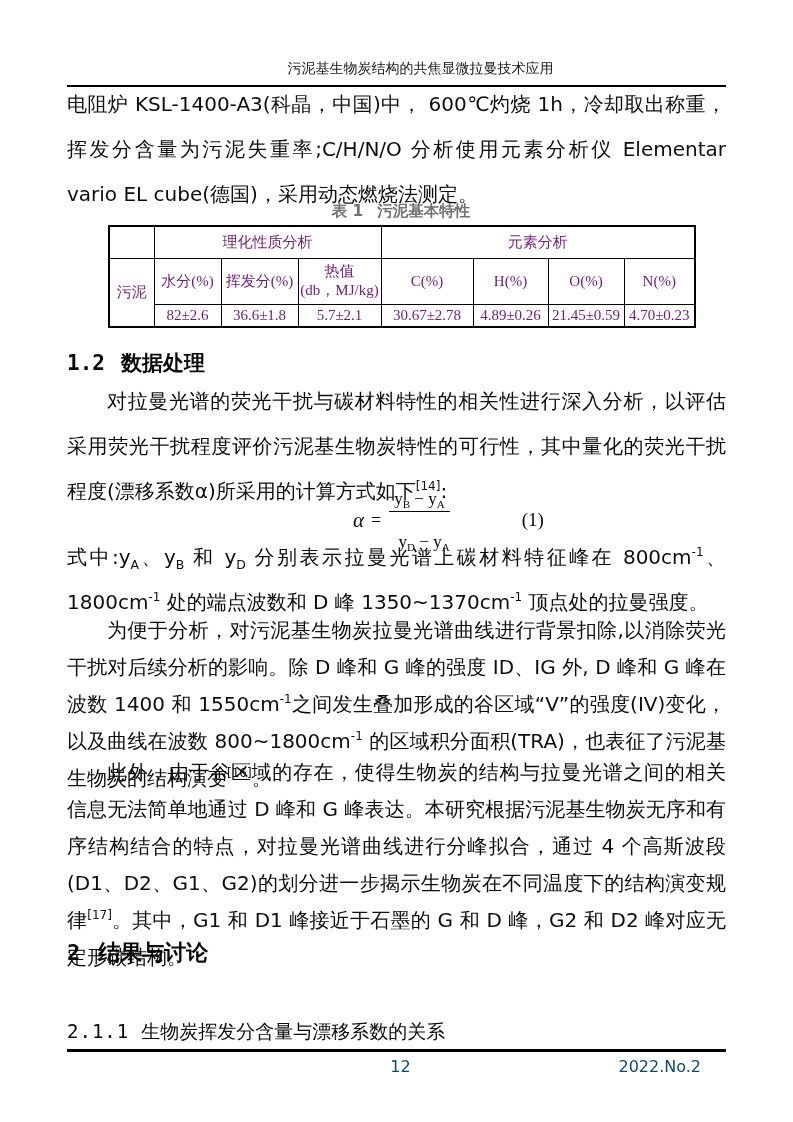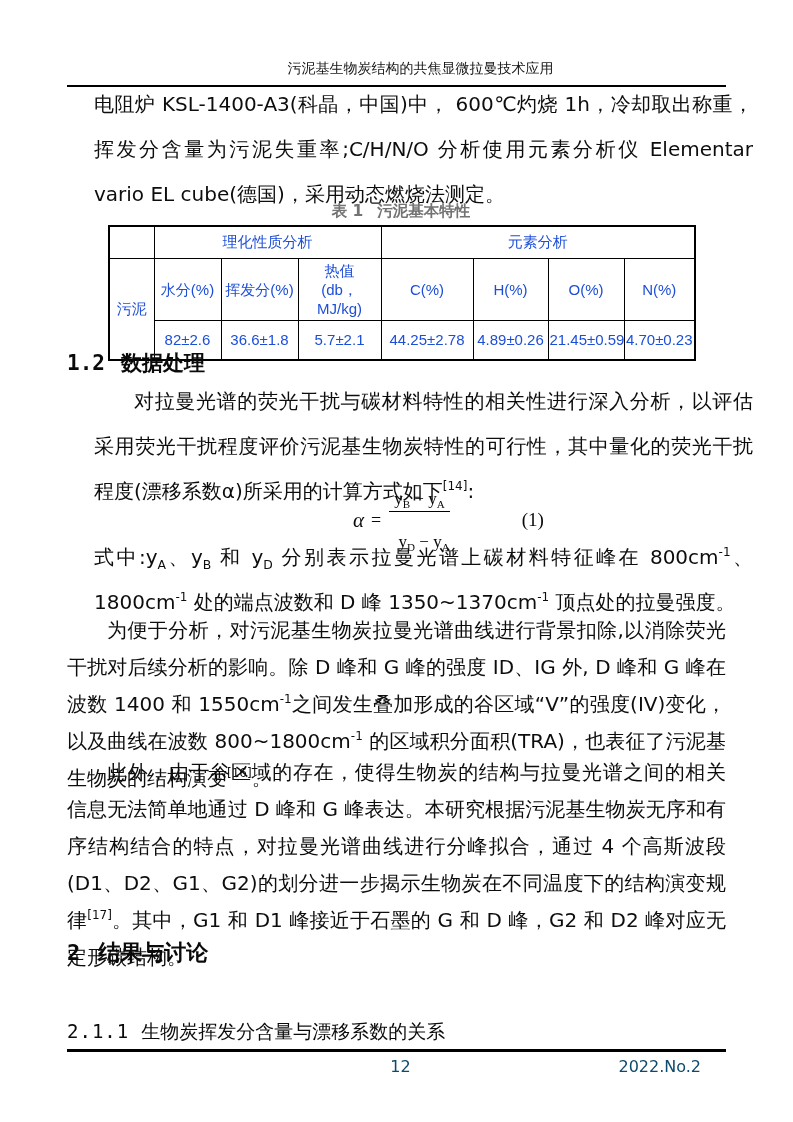--- a/index.html
+++ b/index.html
@@ -30,54 +30,54 @@
   }
 
   
   .para {
     left: 67px; width: 659px;
     font-size: 20px;
     text-align: justify;
     font-family: "DejaVu Sans", "Liberation Sans", sans-serif;
     color: #0d0d0d;
   }
-  .lh45 { line-height: 45px; margin-left: 27px; }
+  .lh45 { line-height: 45px; }
   .lh37 { line-height: 37px; }
   .indent { text-indent: 2em; }
   .para sup { font-size: 0.60em; vertical-align: super; line-height: 0; }
   .para sub { font-size: 0.62em; vertical-align: sub; line-height: 0; }
 
   
   .caption {
     top: 201px; left: 108px; width: 586px;
     text-align: center;
     font-size: 15.5px;
     font-weight: bold;
     font-family: "DejaVu Sans", sans-serif;
     color: #737373;
   }
   .cap-gap { display: inline-block; width: 14px; }
   table.props {
     top: 225px; left: 108px; width: 586px;
     border-collapse: collapse;
     table-layout: fixed;
     font-size: 15px;
-    font-family: Liberation Sans, sans-serif;
-    color: #1d4ed8;
+    font-family: Liberation Serif, serif;
+    color: #701a75;
   }
   table.props td {
     border: 1px solid #000;
     text-align: center;
     vertical-align: middle;
     padding: 2px 1px;
   }
   table.props { border: 2px solid #000; }
   tr.r1 td { height: 32px; }
   tr.r2 td { height: 46px; line-height: 19px; }
-  tr.r3 td { height: 40px; }
+  tr.r3 td { height: 22px; }
 
   
   .h { left: 67px; font-family: "DejaVu Sans", "Liberation Sans", sans-serif; color: #0a0a0a; white-space: nowrap; }
   .h .hnum { font-family: "DejaVu Sans Mono", "Liberation Mono", monospace; }
   .h12 { top: 349px; font-size: 21px; font-weight: bold; }
   .h12 .hnum { margin-right: 16px; }
   .h2  { top: 938px; font-size: 22px; font-weight: bold; }
   .h2 .hnum { margin-right: 18px; }
   .h21 { top: 983px; font-size: 20px; font-weight: bold; }
   .h21 .hnum { margin-right: 14px; }
@@ -152,21 +152,21 @@
       <td><span>热值</span><br><span>(db，MJ/kg)</span></td>
       <td>C(%)</td>
       <td>H(%)</td>
       <td>O(%)</td>
       <td>N(%)</td>
     </tr>
     <tr class="r3">
       <td>82±2.6</td>
       <td>36.6±1.8</td>
       <td>5.7±2.1</td>
-      <td>44.25±2.78</td>
+      <td>30.67±2.78</td>
       <td>4.89±0.26</td>
       <td>21.45±0.59</td>
       <td>4.70±0.23</td>
     </tr>
   </tbody>
     </table>
 
   <div class="abs h h12">
     <span class="hnum">1.2</span><span class="htitle">数据处理</span>
   </div>

